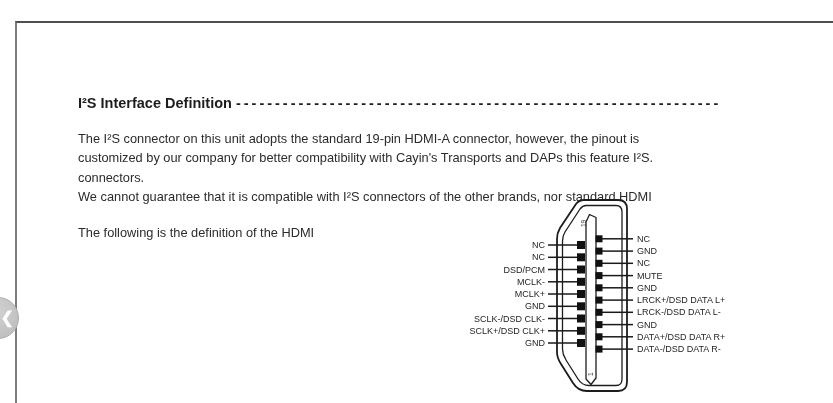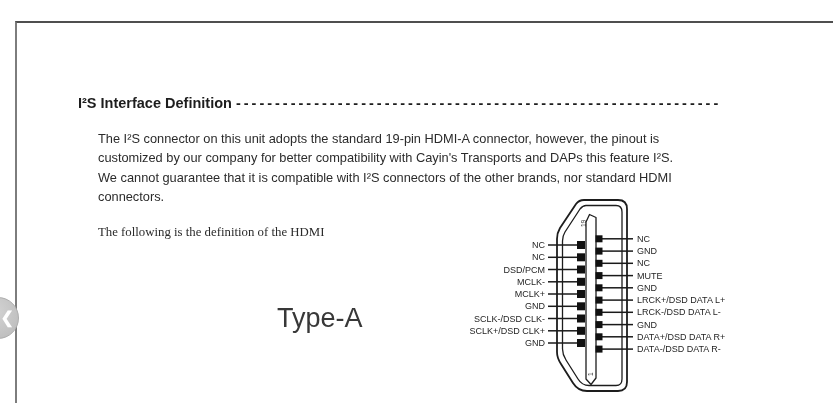--- a/index.html
+++ b/index.html
@@ -10,23 +10,23 @@
   .page{
     position:absolute;left:15px;top:21px;width:830px;height:395px;
     background:#ffffff;border-top:2px solid #4f4f4f;border-left:2px solid #7d7d7d;
   }
   .heading-row{
     position:absolute;left:78px;top:95px;width:714px;display:flex;align-items:flex-end;
     white-space:nowrap;overflow:hidden;font-weight:bold;font-size:14.5px;color:#1d1d1d;z-index:2;
   }
   .heading-dashes{letter-spacing:3px;margin-left:4px;font-weight:bold;}
   .para{position:absolute;font-size:12.8px;line-height:19.3px;color:#2b2b2b;z-index:2;}
-  .para div{white-space:nowrap;margin-left:20px;}
+  .para div{white-space:nowrap;}
   .para1{left:78px;top:129px;}
-  .para2{left:78px;top:223px;font-family:Liberation Serif, serif;}
+  .para2{left:78px;top:223px;}
   .type-label{position:absolute;left:277px;top:303px;font-size:27px;color:#383838;z-index:2;}
   .diagram{position:absolute;left:430px;top:195px;width:400px;height:210px;z-index:2;}
   .diagram text{font-family:"Liberation Sans",sans-serif;font-size:9px;fill:#252525;}
   .diagram .marker{font-size:6.5px;fill:#333;}
   .nav-circle{
     position:absolute;left:-23px;top:297px;width:42px;height:42px;border-radius:50%;
     background:radial-gradient(circle at 40% 35%, #d4d4d4, #b9b9b9);
     border:1px solid #adadad;z-index:5;display:flex;align-items:center;justify-content:flex-end;
     padding-right:4px;box-sizing:border-box;cursor:pointer;
   }
@@ -40,29 +40,28 @@
   <div class="page"></div>
 
   <div class="heading-row">
     <span>I²S Interface Definition</span>
     <span class="heading-dashes">--------------------------------------------------------------</span>
   </div>
 
   <div class="para para1">
     <div>The I²S connector on this unit adopts the standard 19-pin HDMI-A connector, however, the pinout is</div>
     <div>customized by our company for better compatibility with Cayin's Transports and DAPs this feature I²S.</div>
+    <div>connectors.</div>
     <div>We cannot guarantee that it is compatible with I²S connectors of the other brands, nor standard HDMI</div>
-    <div>connectors.</div>
   </div>
 
   <div class="para para2">
     <div>The following is the definition of the HDMI</div>
   </div>
 
-  <div class="type-label">Type-A</div>
 
   <svg class="diagram" viewBox="0 0 400 210" xmlns="http://www.w3.org/2000/svg">
 
     <g fill="#ffffff" stroke="#1d1d1d" stroke-linejoin="round" stroke-linecap="round">
       <path stroke-width="1.8" d="M 154,5 L 188,5 Q 197,5 197,14 L 197,187 Q 197,196 188,196 L 157,196 Q 148,196 143,188 L 131,169 Q 127,163 127,157 L 127,44 Q 127,38 130,33 L 146,9 Q 149,5 154,5 Z"></path>
       <path stroke-width="1.3" fill="none" d="M 156,10.5 L 186,10.5 Q 192,10.5 192,17 L 192,184 Q 192,190.5 186,190.5 L 159,190.5 Q 152,190.5 148,184 L 136,165 Q 132.5,159.5 132.5,154 L 132.5,46 Q 132.5,41 135,37 L 150,14 Q 153,10.5 156,10.5 Z"></path>
     </g>
 
     <g stroke="#1a1a1a" stroke-width="1.5">
       <line x1="118" y1="50" x2="150" y2="50"></line>

